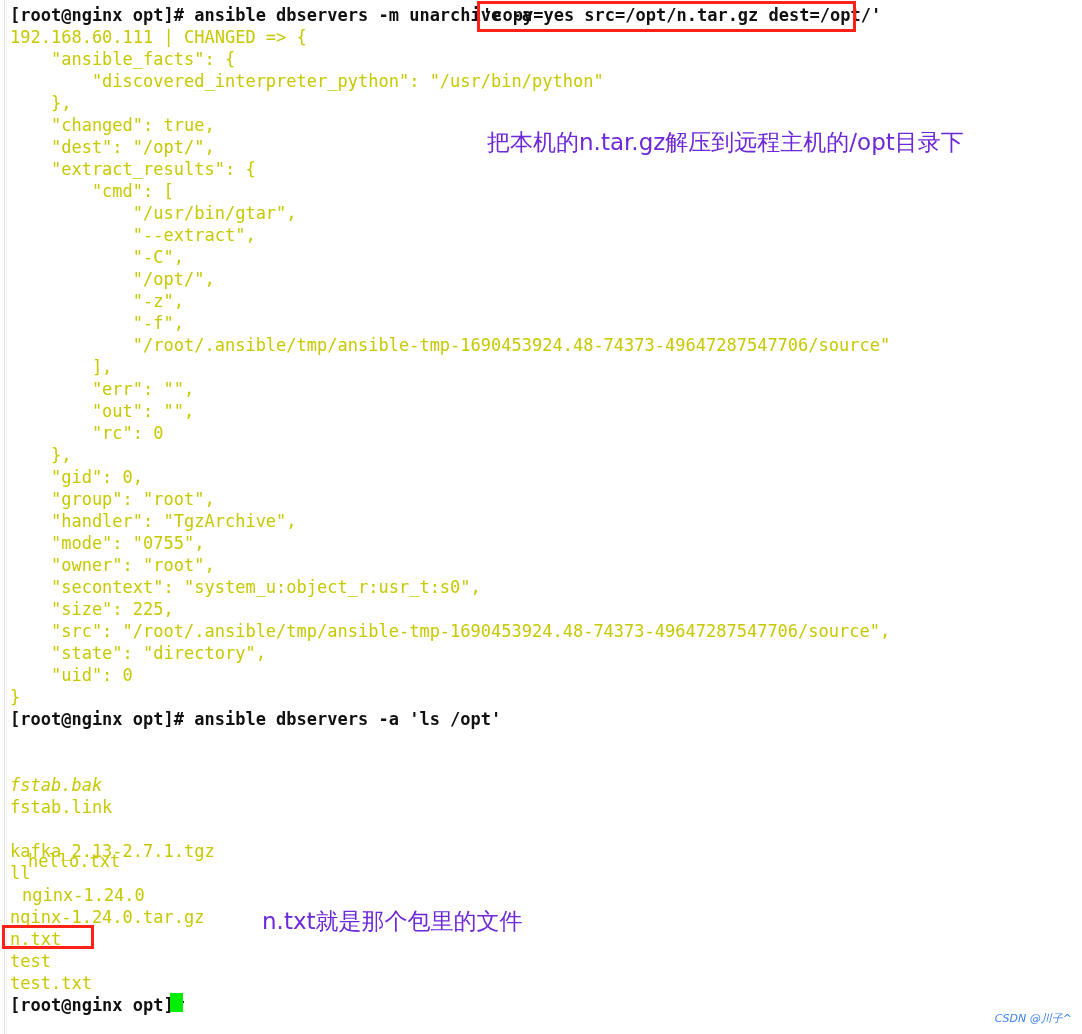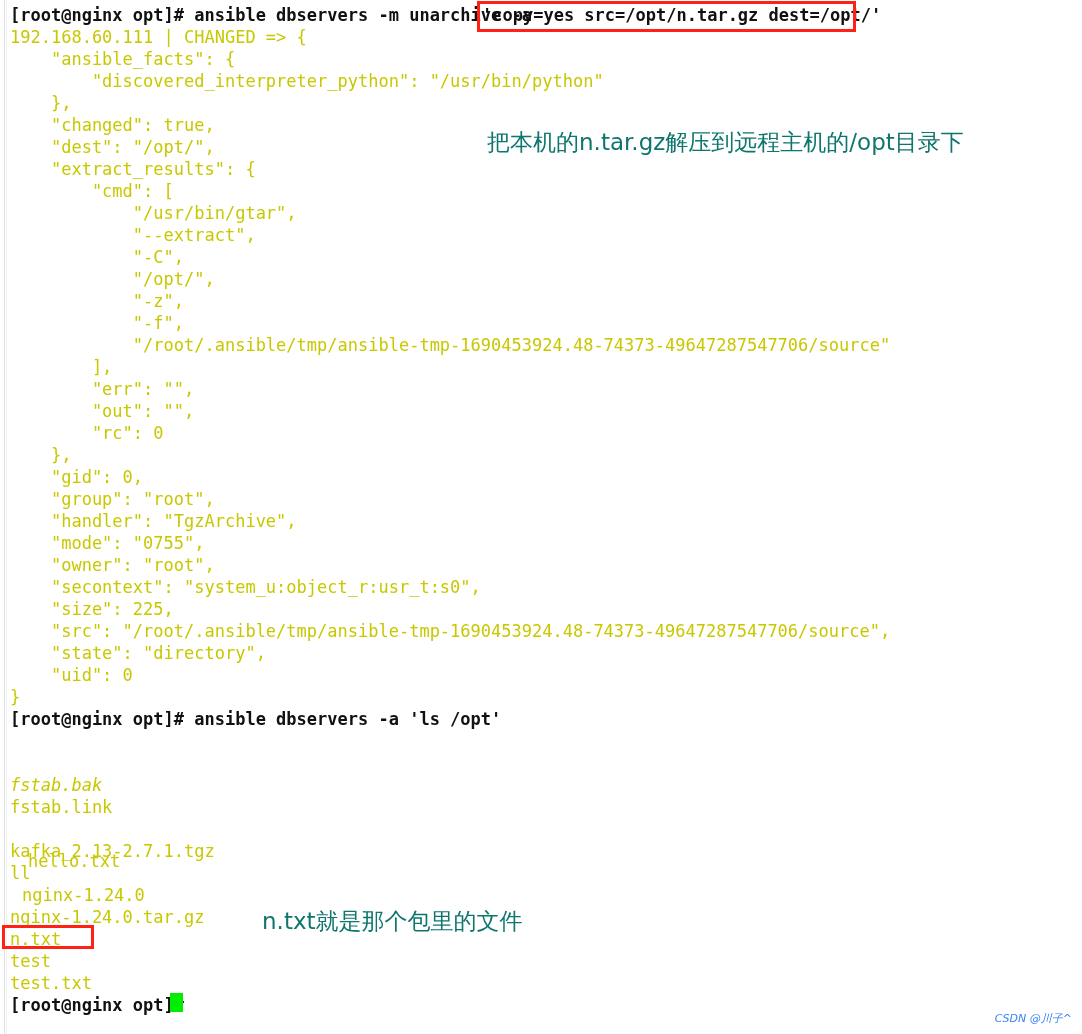--- a/index.html
+++ b/index.html
@@ -74,21 +74,21 @@
   #ntxt-box {
     left: 2px;
     top: 925px;
     width: 92px;
     height: 24px;
   }
 
   
   .annotation {
     position: absolute;
-    color: #0f766e;
+    color: #6d28d9;
     font-family: "DejaVu Sans", "Liberation Sans", sans-serif;
     font-size: 23px;
     line-height: 30px;
     white-space: pre;
   }
   #annotation-1 {
     left: 487px;
     top: 127px;
   }
   #annotation-2 {

